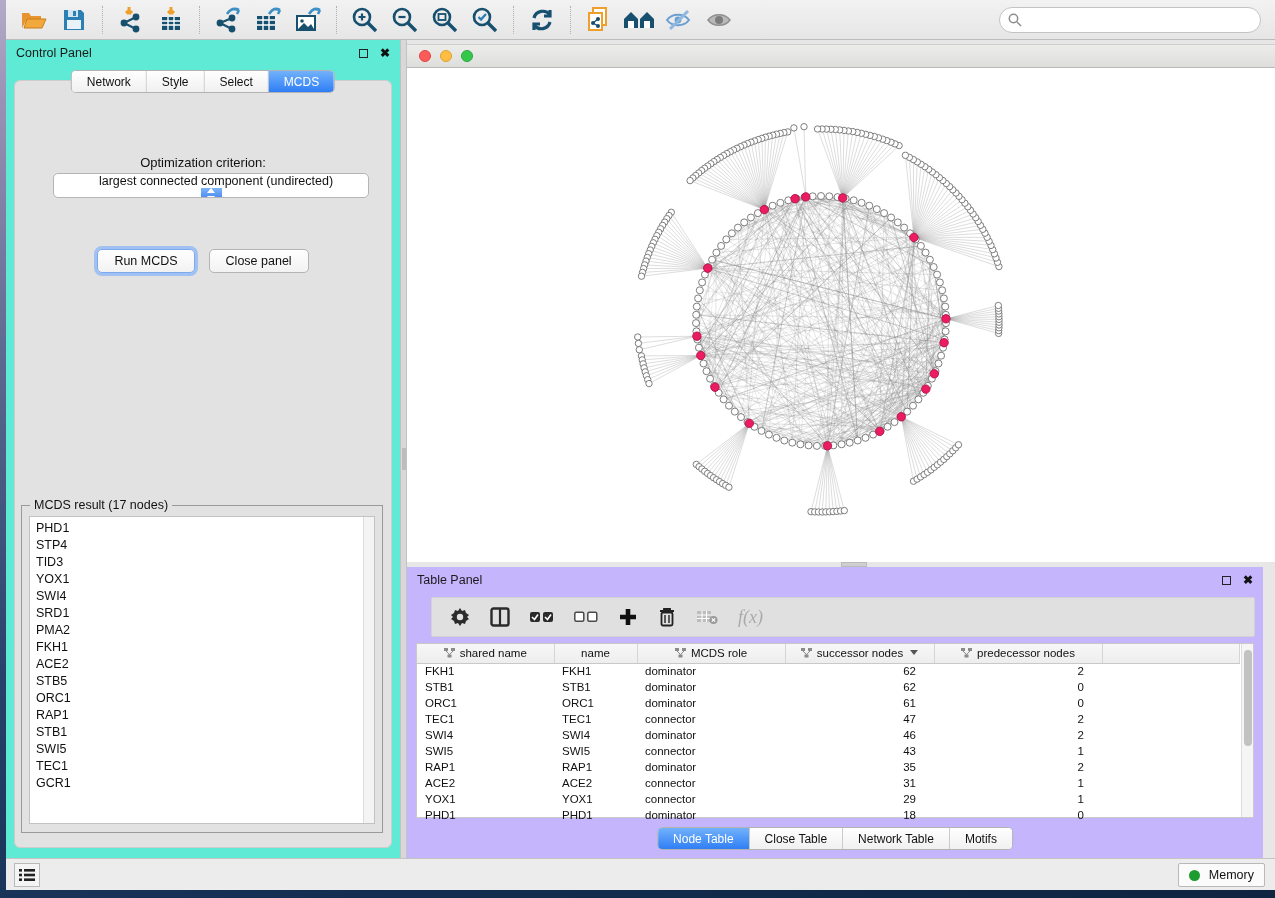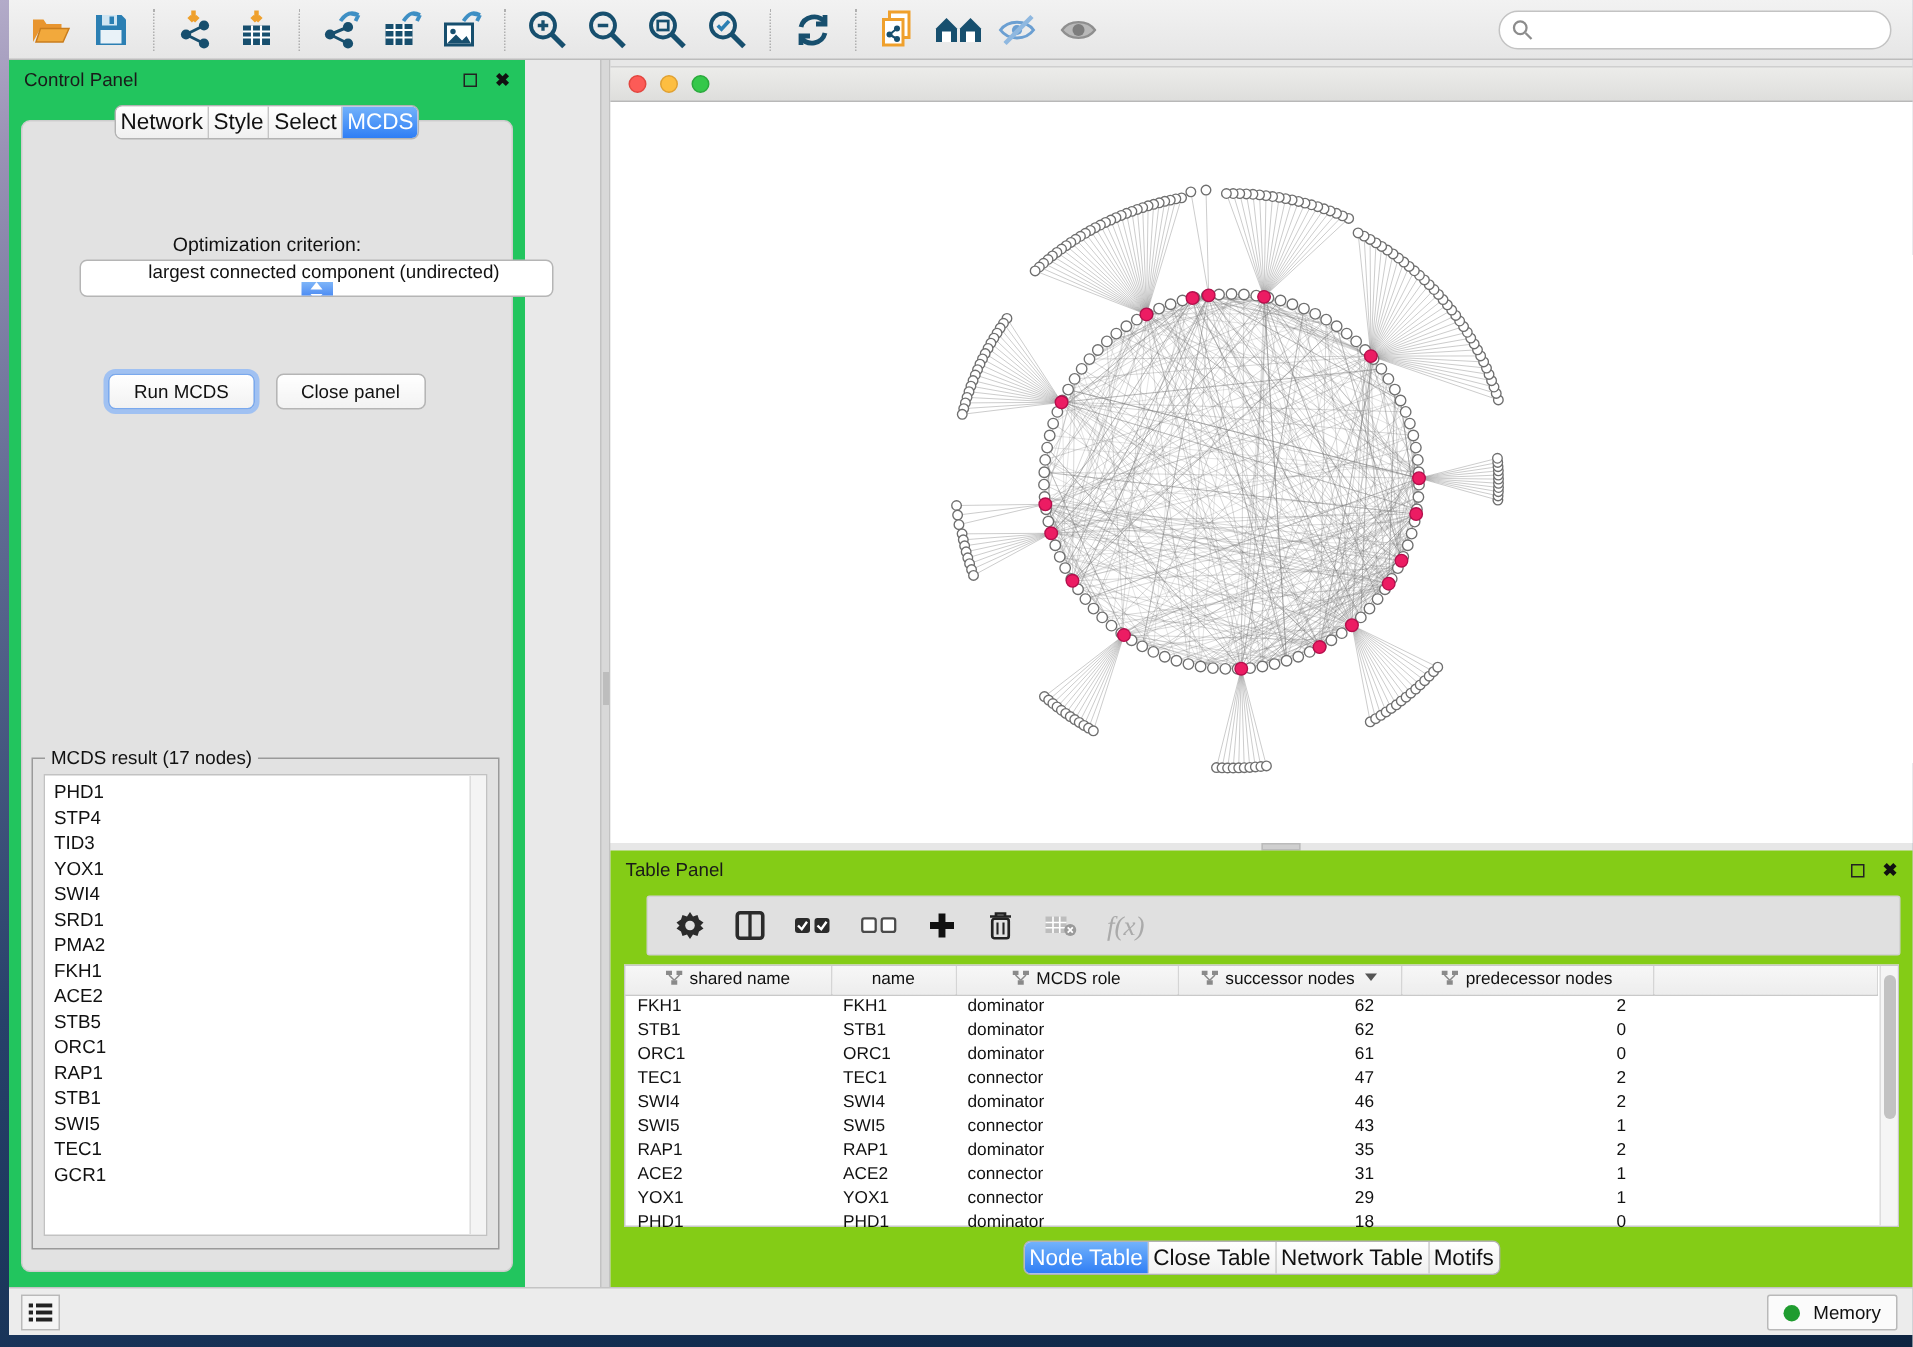--- a/index.html
+++ b/index.html
@@ -12,31 +12,31 @@
   .toolbar { position:absolute; left:0; top:0; right:0; height:40px;
     background:linear-gradient(#f2f2f2,#e6e6e6); border-bottom:1px solid #bcbcbc;
     display:flex; align-items:center; padding-left:8px; }
   .tbtn { width:40px; height:34px; display:flex; align-items:center; justify-content:center; }
   .tsep { width:1px; height:28px; border-left:1px dotted #b0b0b0; margin:0 8px; }
   .searchbox { position:absolute; right:14px; top:7px; width:262px; height:26px; background:#fff;
     border:1px solid #c3c3c3; border-radius:13px; display:flex; align-items:center; padding:0 8px; }
   .searchbox input { border:none; outline:none; flex:1; font-size:12px; background:transparent; margin-left:5px; }
 
   
-  .cpanel { position:absolute; left:0; top:40px; width:344px; height:818px; background:#22c55e; }
+  .cpanel { position:absolute; left:0; top:40px; width:394px; height:818px; background:#5eead4; }
   .phead { position:absolute; left:0; top:0; right:0; height:26px; display:flex; align-items:center; padding:0 10px; }
   .phead .ptitle { font-size:12.5px; color:#1a1a1a; }
   .phead .spacer { flex:1; }
   .sqicon { width:9px; height:9px; border:1.5px solid #222; margin-right:12px; display:inline-block; }
   .xicon { font-size:12px; font-weight:bold; color:#111; line-height:1; }
   .cp-inner { position:absolute; left:8px; right:8px; top:40px; bottom:10px;
     background:#e2e2e2; border:1px solid #cdcdcd; border-radius:6px; }
   .seg { display:flex; height:23px; border:1px solid #b3b3b3; border-radius:5px; overflow:hidden;
     background:#fff; position:absolute; z-index:3; }
-  .seg .tab { padding:0 3px; font-size:15px; display:flex; align-items:center;
+  .seg .tab { padding:0 15px; font-size:12px; display:flex; align-items:center;
     background:linear-gradient(#ffffff,#f0f0f0); border-right:1px solid #c6c6c6; color:#111; cursor:default; }
   .seg .tab:last-child { border-right:none; }
   .seg .tab.active { background:linear-gradient(#72b2fb,#2f7ef5); color:#fff; }
   .cp-tabs { left:50%; transform:translateX(-50%); top:30px; }
   .opt-label { position:absolute; left:0; right:0; top:74px; text-align:center; font-size:13px; color:#111; }
   .dropdown { position:absolute; left:38px; top:92px; width:316px; height:25px; background:#fff;
     border:1px solid #b5b5b5; border-radius:5px; display:flex; align-items:center; overflow:hidden;flex-direction:column; }
   .dropdown .val { flex:1; font-size:12.5px; padding-left:10px; color:#111; white-space:nowrap; }
   .stepper { width:21px; height:25px; background:linear-gradient(#7eb5f8,#3a7cf2);
     display:flex; flex-direction:column; align-items:center; justify-content:center; gap:3px; }
@@ -68,21 +68,21 @@
   .tl { width:12px; height:12px; border-radius:50%; margin-left:9px; }
   .tl.red { background:#fc5b57; border:1px solid #e2463f; margin-left:12px; }
   .tl.yel { background:#fdbe41; border:1px solid #e0a132; }
   .tl.grn { background:#34c84a; border:1px solid #2aa93c; }
   .net-title { position:absolute; left:0; right:0; text-align:center; font-size:12.5px; color:#111; }
   .net-view { position:absolute; left:0; right:0; top:28px; height:494px; background:#fff; }
   .net-view svg { position:absolute; left:0; top:0; }
   .hsplit-handle { position:absolute; left:50%; top:522px; width:26px; height:5px; background:#cfcfcf; border:1px solid #bbb; }
 
   
-  .tpanel { position:absolute; left:0; right:0; top:527px; height:291px; background:#84cc16; }
+  .tpanel { position:absolute; left:0; right:12px; top:527px; height:291px; background:#c4b5fd; }
   .tp-toolbar { position:absolute; left:8px; right:8px; top:30px; height:40px; background:#e0e0e0;
     border:1px solid #d2d2d2; border-radius:2px; display:flex; align-items:center; gap:20px; padding-left:18px;margin-left:16px; }
   .tp-ic { display:flex; align-items:center; justify-content:center; height:28px; }
   .fx { font-family:"Liberation Serif",serif; font-style:italic; font-size:18px; color:#aaa; }
   .tablewrap { position:absolute; left:9px; right:9px; top:76px; bottom:40px; background:#fff; border:1px solid #c9c9c9; }
   table.nodetable { border-collapse:collapse; width:calc(100% - 13px); table-layout:fixed; }
   .nodetable th { height:19px; background:linear-gradient(#f7f7f7,#ededed); border-right:1px solid #d5d5d5;
     border-bottom:1px solid #c9c9c9; font-size:11.5px; font-weight:normal; color:#111; position:relative; white-space:nowrap; overflow:hidden; }
   .nodetable td { height:16px; font-size:11.5px; color:#111; padding:0 8px; white-space:nowrap; overflow:hidden; }
   .nodetable td.num { text-align:right; padding-right:18px; }

